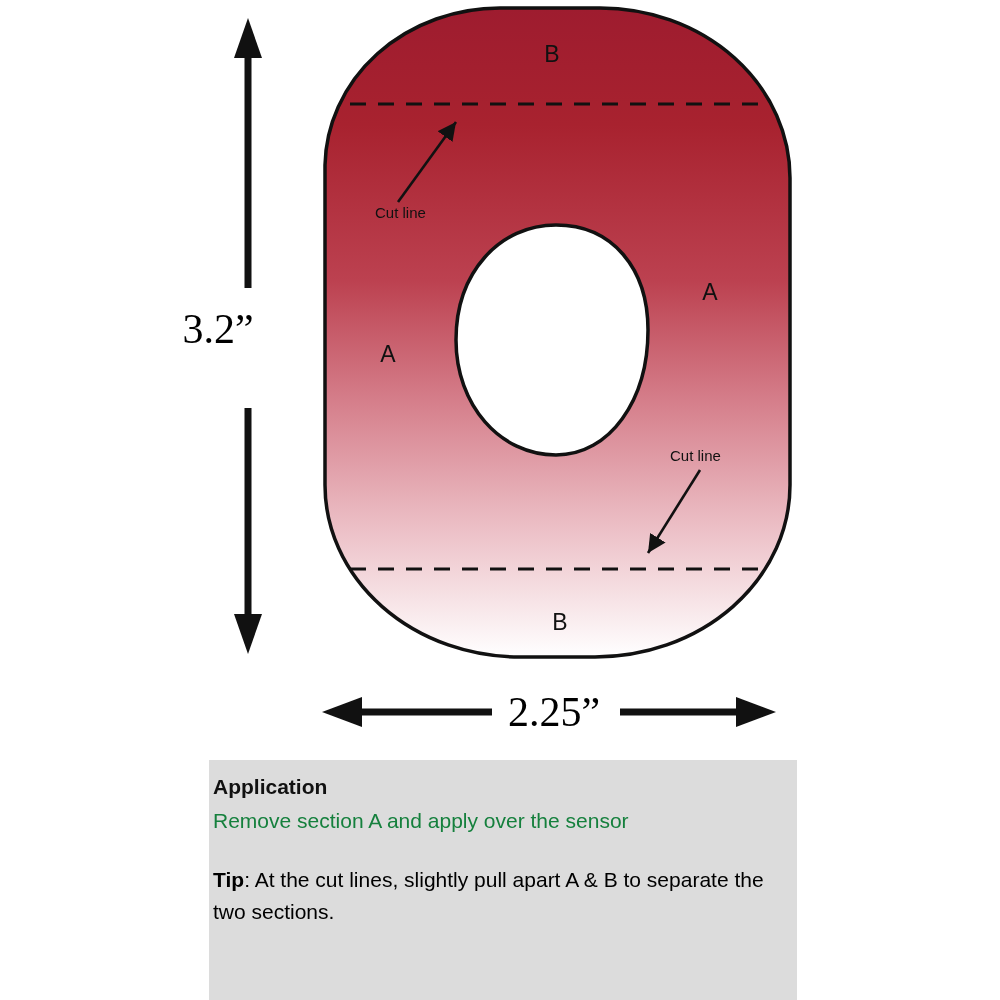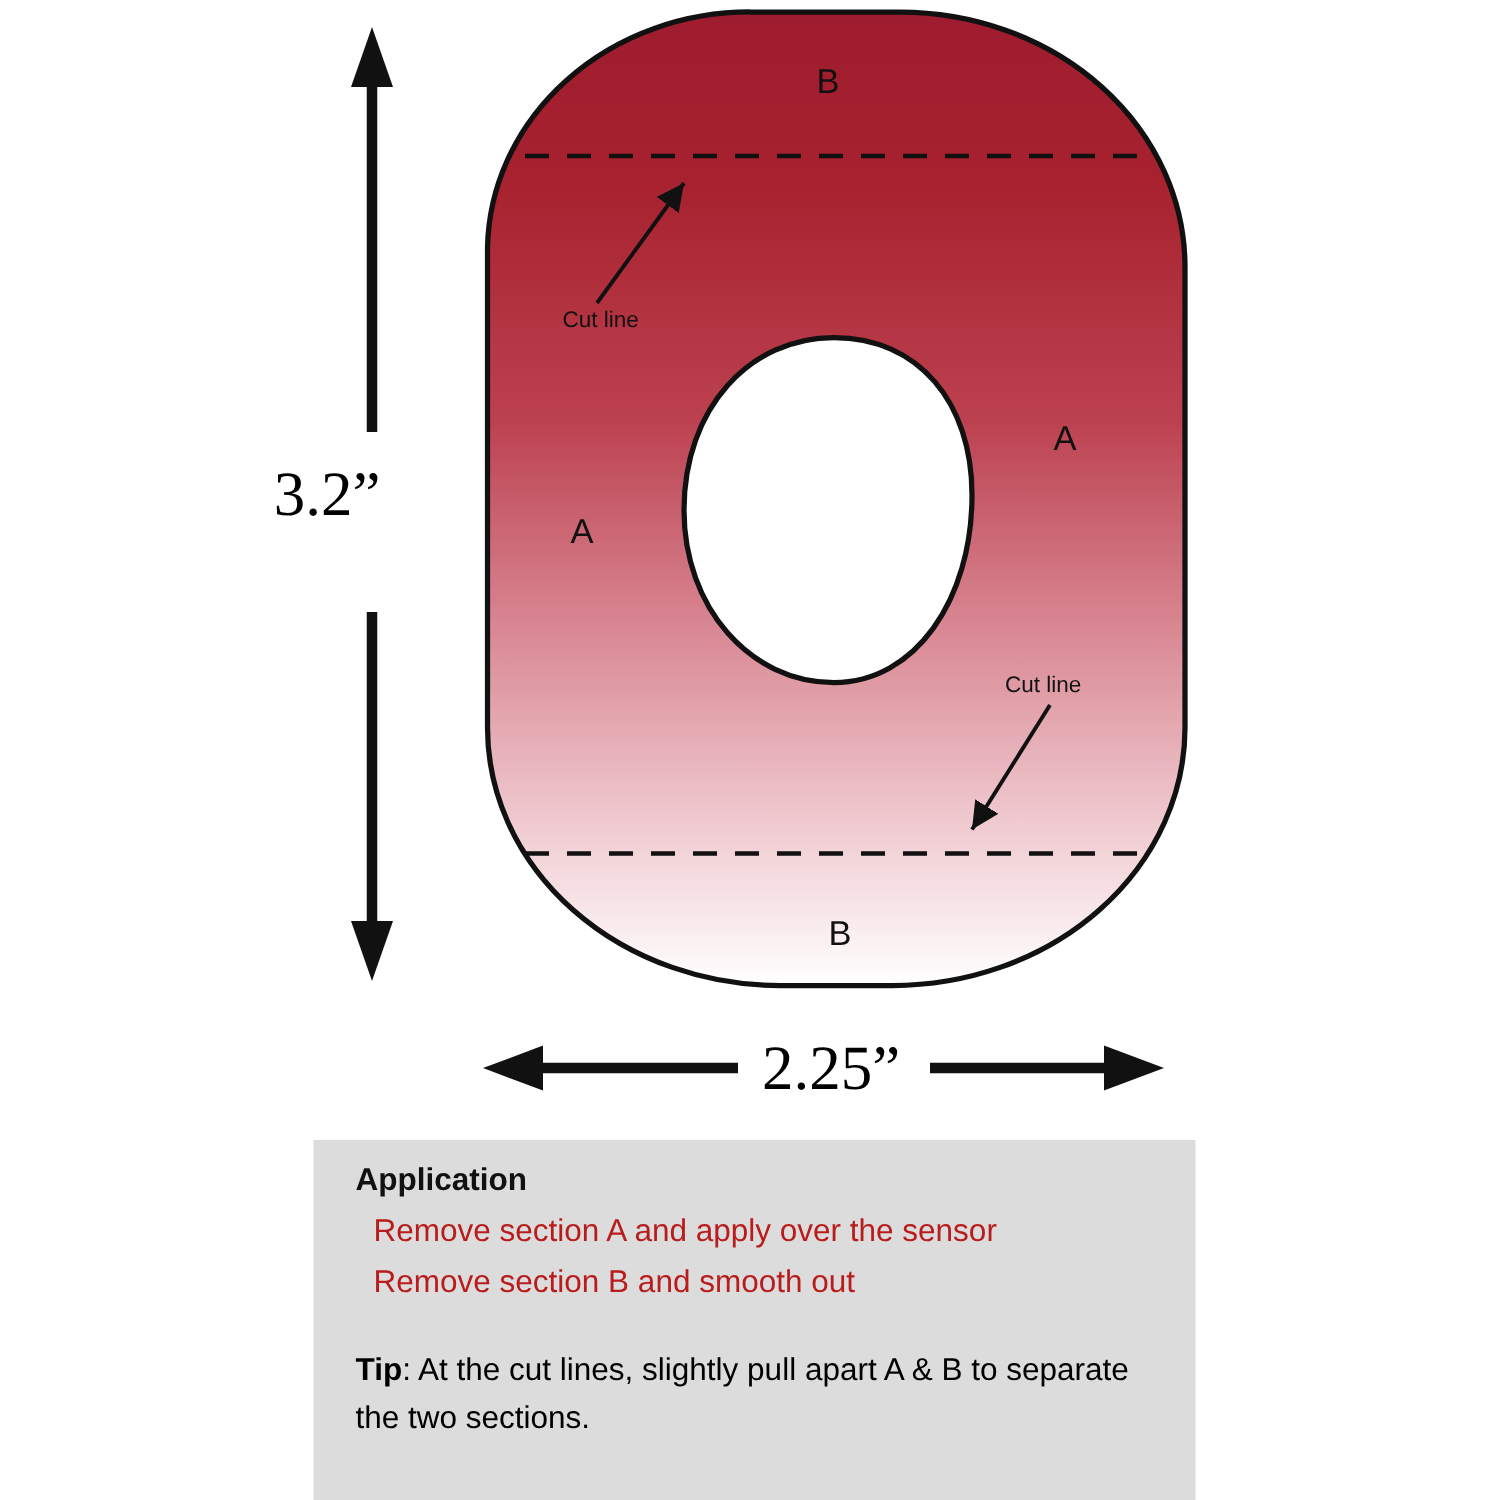--- a/index.html
+++ b/index.html
@@ -51,35 +51,34 @@
 
   
   #note-box {
     position: absolute;
     left: 209px;
     top: 760px;
     width: 588px;
     height: 240px;
     background: #dcdcdc;
     box-sizing: border-box;
-    padding: 14px 16px 0 28px;
+    padding: 14px 16px 0 4px;
   }
   #note-title {
     font-size: 21px;
     font-weight: bold;
     color: #111;
     margin: 0 0 4px 0;
     line-height: 1.25;
   }
   .note-line {
     font-size: 21px;
-    color: #b91c1c;
+    color: #15803d;
     line-height: 1.62;
     white-space: nowrap;
-    margin-left: 12px;
   }
   #note-tip {
     font-size: 21px;
     color: #000000;
     line-height: 1.5;
     margin-top: 26px;
   }
   #note-tip b {
     font-weight: bold;
   }
@@ -150,19 +149,18 @@
       <polygon points="322,712 362,697 362,727" fill="#111111"></polygon>
       <line x1="620" y1="712" x2="742" y2="712" stroke="#111111" stroke-width="7"></line>
       <polygon points="776,712 736,697 736,727" fill="#111111"></polygon>
       <text class="lbl-dim" x="554" y="726" text-anchor="middle">2.25”</text>
     </g>
   </svg>
 
   <div id="note-box">
     <div id="note-title">Application</div>
     <div class="note-line">Remove section A and apply over the sensor</div>
-    <div class="note-line">Remove section B and smooth out</div>
     <div id="note-tip">
       <b>Tip</b><span>: At the cut lines, slightly pull apart A &amp; B to separate the two sections.</span>
     </div>
   </div>
 
 </div>
 
 </body></html>

